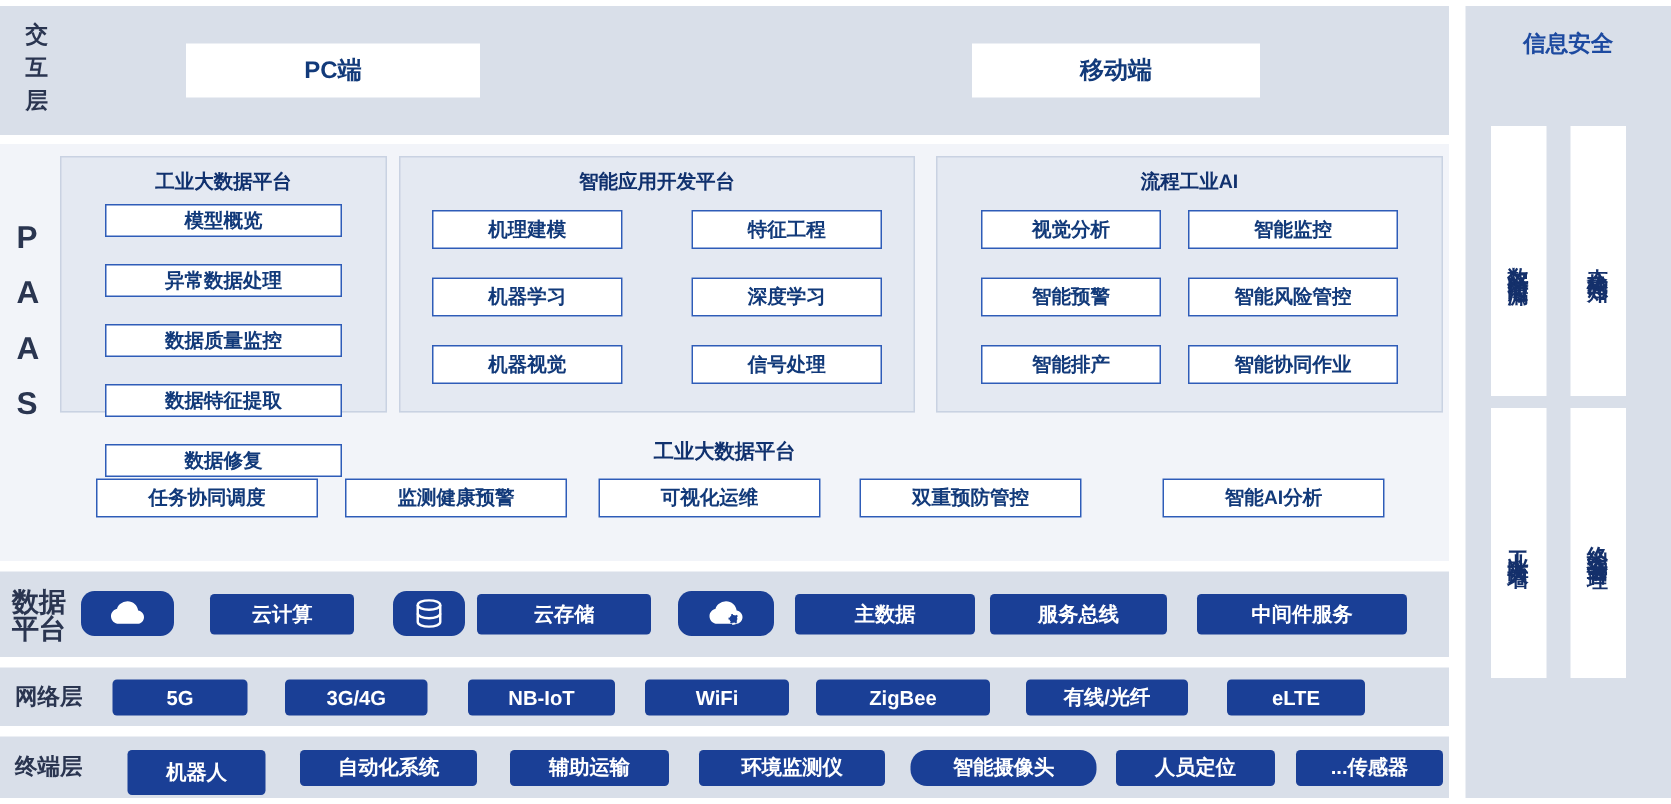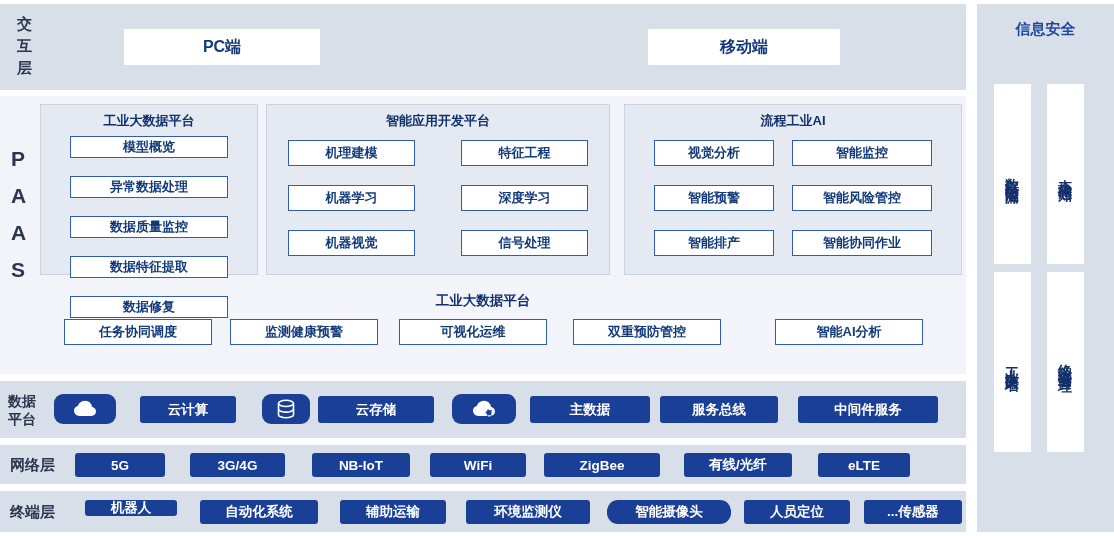--- a/index.html
+++ b/index.html
@@ -113,21 +113,21 @@
 
     <div class="bottom-title" style="top:196px;">工业大数据平台</div>
     <div class="item-box row-box" style="left:64px;top:223px;width:148px;">任务协同调度</div>
     <div class="item-box row-box" style="left:230px;top:223px;width:148px;">监测健康预警</div>
     <div class="item-box row-box" style="left:399px;top:223px;width:148px;">可视化运维</div>
     <div class="item-box row-box" style="left:573px;top:223px;width:148px;">双重预防管控</div>
     <div class="item-box row-box" style="left:775px;top:223px;width:148px;">智能AI分析</div>
   </div>
 
   <div class="band" style="left:0;top:381px;width:966px;height:57px;">
-    <div class="layer-label" style="left:8px;top:11px;font-size:14px;line-height:18px;">数据
+    <div class="layer-label" style="left:8px;top:11px;font-size:18px;line-height:18px;">数据
 平台</div>
 
     <div class="icon-tile" style="left:54px;top:13px;width:62px;height:30px;">
       <svg width="30" height="22" viewBox="0 0 16 16">
         <path fill="#ffffff" d="M4.406 3.342A5.53 5.53 0 0 1 8 2c2.69 0 4.923 2 5.166 4.579C14.758 6.804 16 8.137 16 9.773 16 11.569 14.502 13 12.687 13H3.781C1.708 13 0 11.366 0 9.318c0-1.763 1.266-3.223 2.942-3.593.143-.863.698-1.723 1.464-2.383z"></path>
       </svg>
     </div>
     <div class="btn" style="left:140px;top:15px;width:96px;height:27px;">云计算</div>
 
     <div class="icon-tile" style="left:262px;top:13px;width:48px;height:30px;">
@@ -156,21 +156,21 @@
     <div class="btn" style="left:190px;top:8px;width:95px;height:24px;">3G/4G</div>
     <div class="btn" style="left:312px;top:8px;width:98px;height:24px;">NB-IoT</div>
     <div class="btn" style="left:430px;top:8px;width:96px;height:24px;">WiFi</div>
     <div class="btn" style="left:544px;top:8px;width:116px;height:24px;">ZigBee</div>
     <div class="btn" style="left:684px;top:8px;width:108px;height:24px;">有线/光纤</div>
     <div class="btn" style="left:818px;top:8px;width:92px;height:24px;">eLTE</div>
   </div>
 
   <div class="band" style="left:0;top:491px;width:966px;height:41px;">
     <div class="layer-label" style="left:10px;top:10px;">终端层</div>
-    <div class="btn" style="left:85px;top:9px;width:92px;height:16px;">机器人</div>
+    <div class="btn" style="left:85px;top:9px;width:92px;height:30px;">机器人</div>
     <div class="btn" style="left:200px;top:9px;width:118px;height:24px;">自动化系统</div>
     <div class="btn" style="left:340px;top:9px;width:106px;height:24px;">辅助运输</div>
     <div class="btn" style="left:466px;top:9px;width:124px;height:24px;">环境监测仪</div>
     <div class="btn" style="left:607px;top:9px;width:124px;height:24px;border-radius:11px;">智能摄像头</div>
     <div class="btn" style="left:744px;top:9px;width:106px;height:24px;">人员定位</div>
     <div class="btn" style="left:864px;top:9px;width:98px;height:24px;">...传感器</div>
   </div>
 
   <div class="sidebar" style="left:977px;top:4px;width:137px;height:528px;">
     <div class="sidebar-title">信息安全</div>

